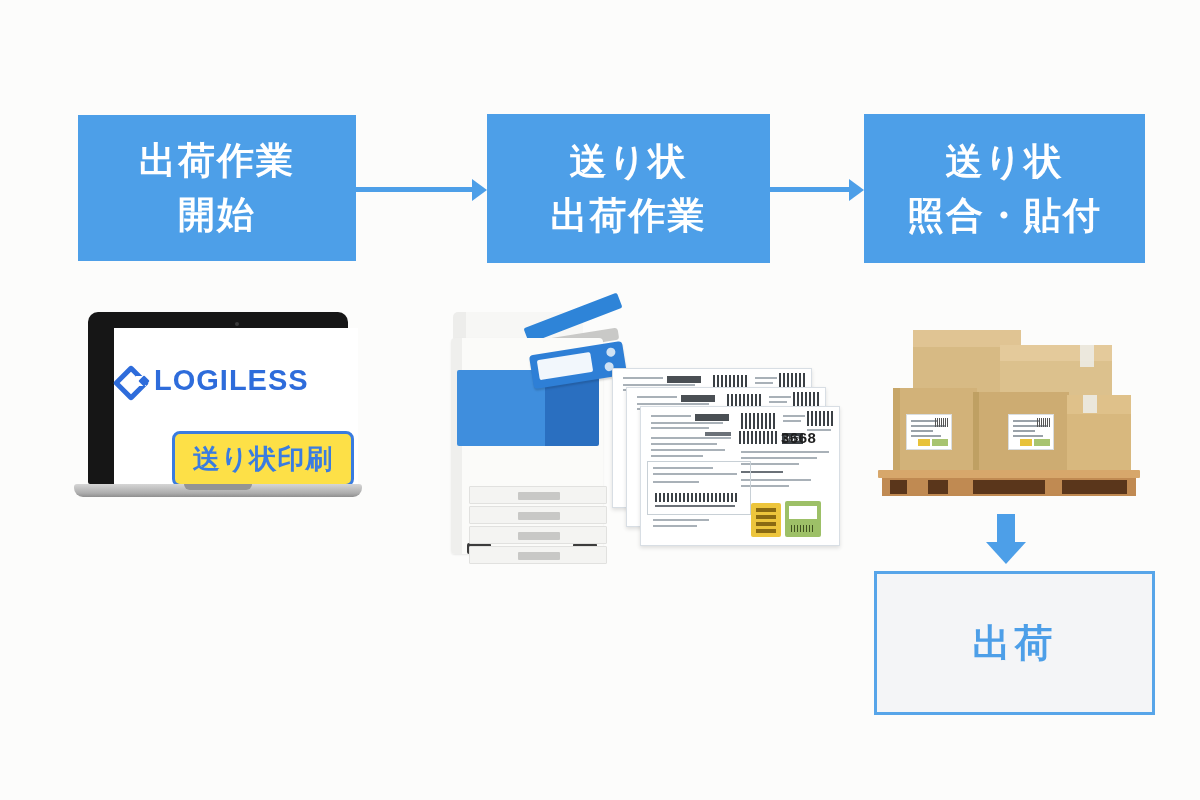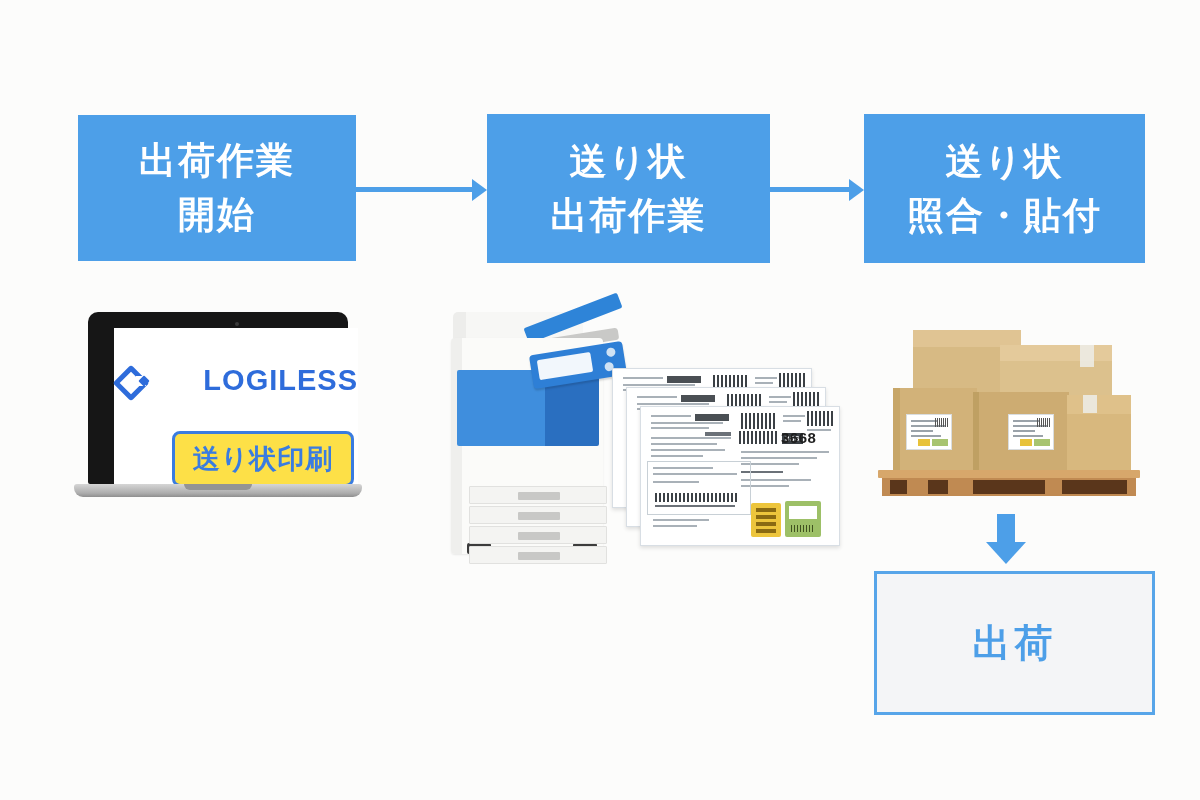--- a/index.html
+++ b/index.html
@@ -55,21 +55,21 @@
   .lt-camera { position:absolute; left:147px; top:10px; width:4px; height:4px; border-radius:50%; background:#3A3A3A; }
   .lt-base {
     position:absolute; left:4px; top:179px; width:288px; height:13px;
     background:linear-gradient(180deg,#D6D6D6 0%,#ADADAD 70%,#8F8F8F 100%);
     border-radius:3px 3px 9px 9px;
   }
   .lt-notch {
     position:absolute; left:114px; top:179px; width:68px; height:6px;
     background:#949494; border-radius:0 0 6px 6px;
   }
-  .lt-logo { position:absolute; left:0; top:36px; width:244px; display:flex; align-items:center; justify-content:space-between; gap:10px; }
+  .lt-logo { position:absolute; left:0; top:36px; width:244px; display:flex; align-items:center; justify-content:flex-start; gap:10px; }
   .logo-icon { position:relative; width:30px; height:30px; flex:0 0 auto; }
   .logo-icon .diamond {
     position:absolute; left:4px; top:4px; width:16px; height:16px;
     border:5px solid #2E6CDB; transform:rotate(45deg); border-radius:3px;
   }
   .logo-icon .notch { position:absolute; right:-2px; top:10px; width:10px; height:10px; background:#FFFFFF; }
   .logo-icon .dot {
     position:absolute; right:-4px; top:11px; width:8px; height:8px;
     background:#2E6CDB; transform:rotate(45deg); border-radius:1px;
   }

